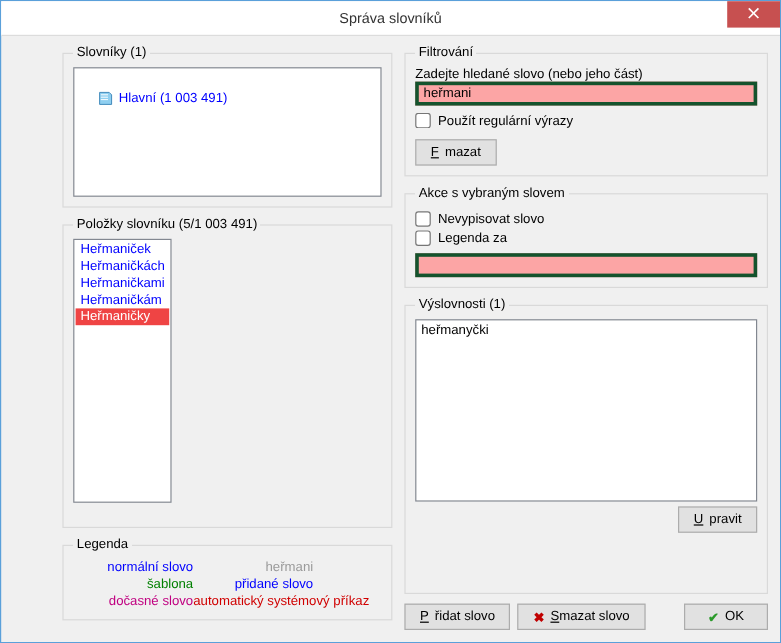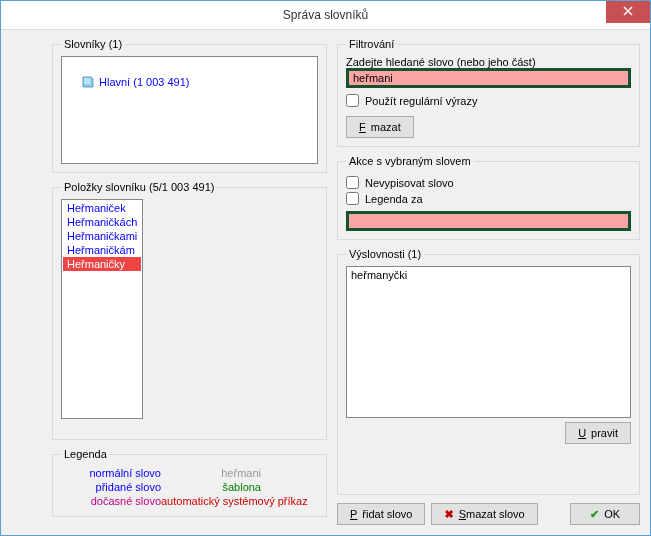--- a/index.html
+++ b/index.html
@@ -95,22 +95,22 @@
         </div>
       </fieldset>
 
       <fieldset class="legend-box">
         <legend>Legenda</legend>
         <div class="row">
           <div class="cell c-normal">normální slovo</div>
           <div class="cell c-cmd">heřmani</div>
         </div>
         <div class="row">
+          <div class="cell c-tmpl">šablona</div>
           <div class="cell c-added">přidané slovo</div>
-          <div class="cell c-tmpl">šablona</div>
         </div>
         <div class="row">
           <div class="cell c-temp">dočasné slovo</div>
           <div class="cell c-auto" style="width:auto;">automatický systémový příkaz</div>
         </div>
       </fieldset>
 
     </div>
 
     <div class="col right">

